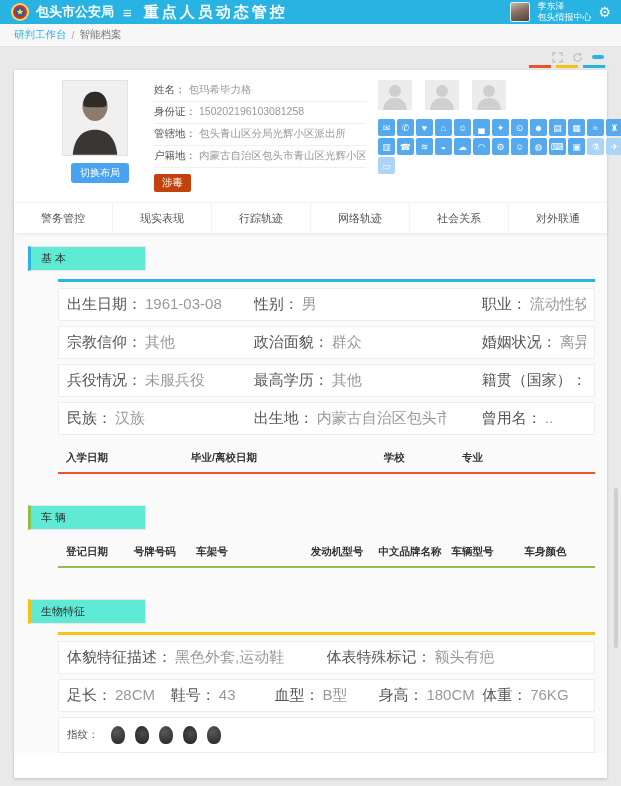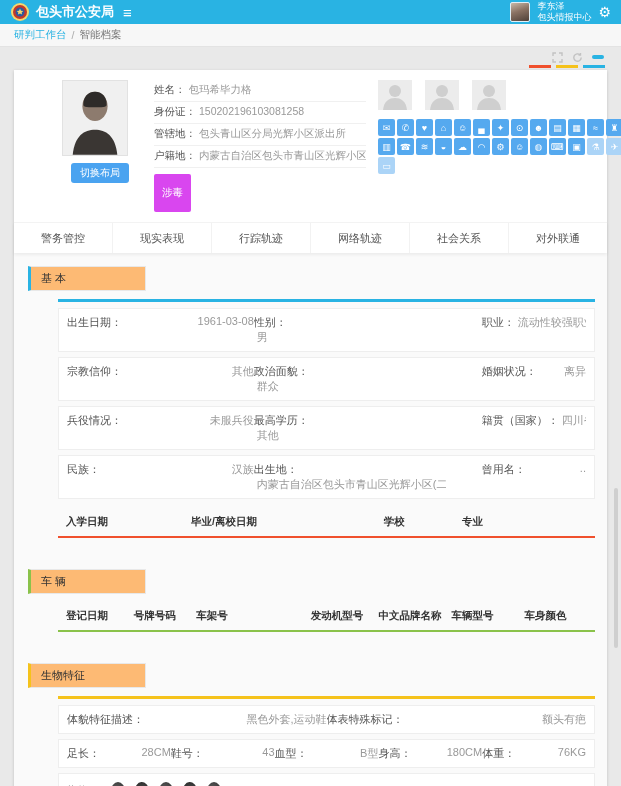--- a/index.html
+++ b/index.html
@@ -38,51 +38,51 @@
   
   .profile { display:flex; padding:10px 14px 2px; }
   .photo-col { width:76px; flex:none; text-align:center;margin-left:34px; }
   .photo { width:66px; height:76px; background:#efefef; border:1px solid #e2e2e2; display:block; }
   .switch-btn { margin:7px auto 0; width:58px; background:#4aa3f0; color:#fff; font-size:10px;
     padding:3px 0; border-radius:3px; cursor:pointer; }
   .fields-col { width:212px; flex:none; margin:0 12px 0 16px; }
   .field { display:flex; border-bottom:1px solid #f0f0f0; padding:3px 0 4px; font-size:10.5px; }
   .field .fl { color:#555; flex:none; }
   .field .fv { color:#999; margin-left:3px; white-space:nowrap; overflow:hidden; }
-  .tag { display:inline-block; background:#d946ef; color:#fff; font-size:10.5px;
-    padding:12px 8px; border-radius:2px; margin-top:6px; }
+  .tag { display:inline-block; background:#c2410c; color:#fff; font-size:10.5px;
+    padding:2px 8px; border-radius:2px; margin-top:6px; }
   .media-col { flex:1; }
   .avatar-row { display:flex; gap:13px; margin-bottom:9px; }
   .ph-avatar { width:34px; height:30px; background:#ececec; overflow:hidden; }
   .icon-row { display:flex; gap:2px; margin-bottom:2px; }
   .tile { width:17px; height:17px; background:#55a9ef; color:#fff; border-radius:2px;
     font-size:9px; display:flex; align-items:center; justify-content:center; cursor:pointer; }
   .tile.muted { background:#abd4f7; }
 
   
   .tabs { display:flex; margin-top:8px; border-top:1px solid #f3f3f3; box-shadow:0 2px 3px rgba(0,0,0,.06); position:relative; }
   .tab { flex:1; text-align:center; padding:8px 0 7px; font-size:11px; color:#555;
     background:#fff; border-right:1px solid #f2f2f2; position:relative; cursor:pointer; }
   .tab:last-child { border-right:none; }
   .tab.active { color:#333; }
   .tab.active::after { content:""; position:absolute; left:0; right:0; bottom:0; height:2px; background:#29b3e3; }
 
   
   .sections { background:#fafafa; padding:13px 0 0; }
   .sec { margin-bottom:9px; }
-  .sec-label { margin:0 16px 8px 14px; width:118px; background:#fdba74; border:1px solid #e8e8e8;
+  .sec-label { margin:0 16px 8px 14px; width:118px; background:#5eead4; border:1px solid #e8e8e8;
     padding:4px 0 4px 10px; font-size:11px; color:#333; }
   .sec-body { margin:0 12px 6px 44px; }
   .top-cyan { border-top:3px solid #29b3e3; padding-top:6px; }
   .top-yellow { border-top:3px solid #f5c21b; padding-top:6px; }
   .prow { background:#fff; border:1px solid #eee; padding:6px 8px; margin-bottom:5px; display:flex; }
-  .pair { display:flex; font-size:11px; overflow:hidden; white-space:nowrap;justify-content:space-between; }
+  .pair { display:flex; font-size:15px; overflow:hidden; white-space:nowrap; }
   .pair .fl { color:#555; flex:none; }
   .pair .fv { color:#999; margin-left:3px; overflow:hidden; }
-  .c1 { width:36%; } .c2 { width:37%;flex-direction:column; } .c3 { width:27%;padding-left:36px; }
+  .c1 { width:36%; } .c2 { width:37%; } .c3 { width:27%;padding-left:36px; }
   .b1 { width:50%; } .b2 { width:50%; }
   .m { width:20%; }
 
   .thead { display:flex; font-size:10.5px; font-weight:bold; color:#333; padding:7px 8px; }
   .thead.u-red { border-bottom:2px solid #f0502d; }
   .thead.u-green { border-bottom:2px solid #8ac24a; }
   .trow { display:flex; font-size:10.5px; color:#777; padding:7px 8px; background:#fff; border-bottom:1px solid #f0f0f0; }
   .empty-space { height:22px; }
   .e1{width:24%}.e2{width:37%}.e3{width:15%}.e4{width:24%}
   .v1{width:13%}.v2{width:12%}.v3{width:22%}.v4{width:13%}.v5{width:14%}.v6{width:14%}.v7{width:12%}
@@ -100,20 +100,21 @@
 
 <div class="header">
   <svg class="logo" viewBox="0 0 20 20">
     <circle cx="10" cy="10" r="9" fill="#f5d76e"></circle>
     <circle cx="10" cy="10" r="7" fill="#c0392b"></circle>
     <circle cx="10" cy="10" r="4.5" fill="#2c5aa0"></circle>
     <path d="M10 6.6l1 2.1 2.3.2-1.7 1.5.5 2.2-2.1-1.2-2.1 1.2.5-2.2-1.7-1.5 2.3-.2z" fill="#f5d76e"></path>
   </svg>
   <span class="bureau">包头市公安局</span>
   <span class="burger">≡</span>
+  <span class="app-title">重点人员动态管控</span>
   <div class="header-right">
     <div class="user-avatar"></div>
     <div class="user-info">
       <div>李东泽</div>
       <div>包头情报中心</div>
     </div>
     <span class="gear">⚙</span>
   </div>
 </div>
 

